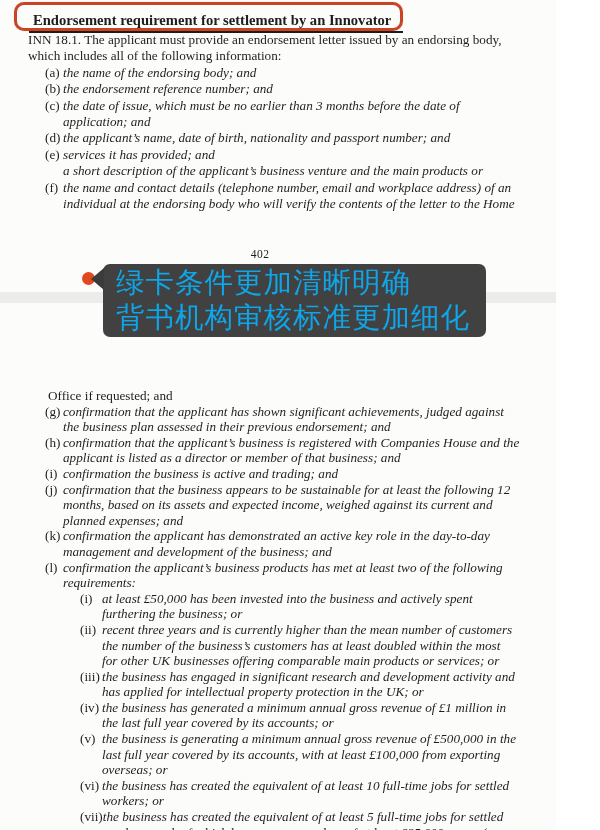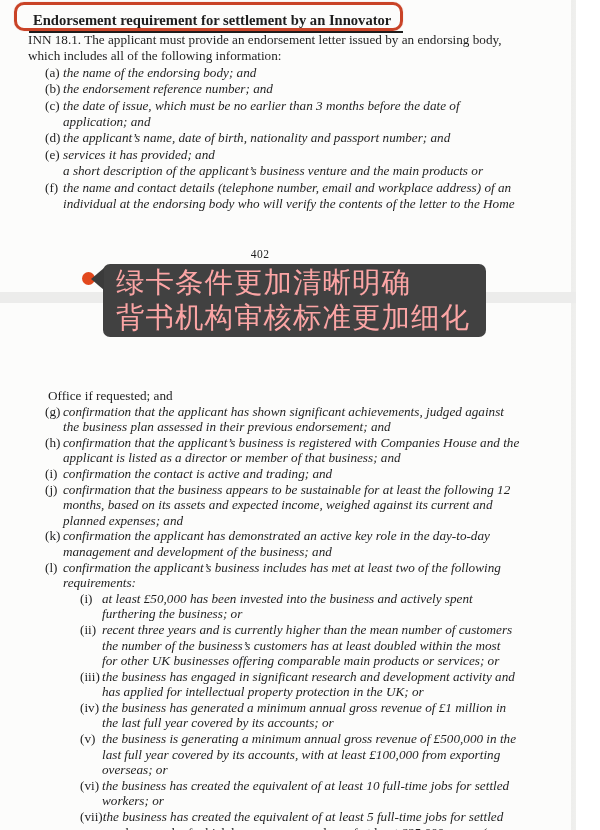--- a/index.html
+++ b/index.html
@@ -1,17 +1,17 @@
 <!DOCTYPE html>
 <html><head>
 <meta charset="utf-8">
 <style>
   html,body{margin:0;padding:0;background:#ffffff;}
   .page{position:relative;width:556px;height:830px;overflow:hidden;
-        background:#fcfcfb;font-family:"Liberation Serif","DejaVu Serif",serif;color:#1e1e1e;padding-left:20px;}
+        background:#fcfcfb;font-family:"Liberation Serif","DejaVu Serif",serif;color:#1e1e1e;}
   .edge-right{position:absolute;top:0;left:571px;width:29px;height:830px;
         background:linear-gradient(90deg,#eeeeec,#f6f6f5);}
   .gap-band{position:absolute;top:292px;left:0;width:600px;height:11px;background:#ececeb;}
   .title-underline{position:absolute;left:29px;top:31px;width:374px;height:2px;background:#1b1b1b;}
   .doc-title{position:absolute;left:33px;top:12px;font-size:14.6px;font-weight:bold;white-space:nowrap;}
   .highlight-box{position:absolute;left:14px;top:2px;width:383px;height:23px;
         border:3px solid #c94327;border-radius:10px;box-shadow:0 0 1px rgba(201,67,39,.5);}
   .block{position:absolute;left:28px;width:532px;}
   .b1{top:32px;font-size:13.2px;line-height:16.4px;}
   .b2{top:388px;font-size:13.2px;line-height:15.6px;}
@@ -21,21 +21,21 @@
   .l2{margin-left:52px;} .l2>.m{flex:0 0 22px;}
   .m{white-space:nowrap;}
   .t{flex:1;min-width:0;font-style:italic;}
   .cont{margin-left:20px;}
   .clipline{margin-left:77px;}
   .pagenum{position:absolute;left:0;top:248px;width:520px;text-align:center;font-size:11.5px;letter-spacing:.5px;}
   .overlay-dot{position:absolute;left:82px;top:272px;width:13px;height:13px;border-radius:50%;background:#e2481d;}
   .overlay-tail{position:absolute;left:91px;top:268px;width:0;height:0;
         border-top:11px solid transparent;border-bottom:11px solid transparent;border-right:13px solid #3b3b3b;}
   .overlay-bubble{position:absolute;left:103px;top:264px;width:383px;height:73px;box-sizing:border-box;
-        background:rgba(59,59,59,.97);border-radius:7px;color:#fca5a5;padding:1px 0 0 13px;
+        background:rgba(59,59,59,.97);border-radius:7px;color:#0ea5e9;padding:1px 0 0 13px;
         font-family:"DejaVu Sans","Liberation Sans",sans-serif;font-size:28.5px;line-height:35px;
         letter-spacing:1px;white-space:nowrap;overflow:hidden;}
 </style>
 </head>
 <body>
 
 <div class="page">
 
   <div class="edge-right"></div>
   <div class="gap-band"></div>
@@ -106,42 +106,42 @@
     <div class="li l1">
       <span class="m">(h)</span>
       <span class="t">
         <span class="line">confirmation that the applicant’s business is registered with Companies House and the</span>
         <span class="line">applicant is listed as a director or member of that business; and</span>
       </span>
     </div>
     <div class="li l1">
       <span class="m">(i)</span>
       <span class="t">
-          <span class="line">confirmation the contact is active and trading; and</span>
+          <span class="line">confirmation the business is active and trading; and</span>
         </span>
     </div>
     <div class="li l1">
       <span class="m">(j)</span>
       <span class="t">
         <span class="line">confirmation that the business appears to be sustainable for at least the following 12</span>
         <span class="line">months, based on its assets and expected income, weighed against its current and</span>
         <span class="line">planned expenses; and</span>
       </span>
     </div>
     <div class="li l1">
       <span class="m">(k)</span>
       <span class="t">
         <span class="line">confirmation the applicant has demonstrated an active key role in the day-to-day</span>
         <span class="line">management and development of the business; and</span>
       </span>
     </div>
     <div class="li l1">
       <span class="m">(l)</span>
       <span class="t">
-        <span class="line">confirmation the applicant’s business includes has met at least two of the following</span>
+        <span class="line">confirmation the applicant’s business products has met at least two of the following</span>
         <span class="line">requirements:</span>
       </span>
     </div>
 
     <div class="li l2">
       <span class="m">(i)</span>
       <span class="t">
         <span class="line">at least £50,000 has been invested into the business and actively spent</span>
         <span class="line">furthering the business; or</span>
       </span>

